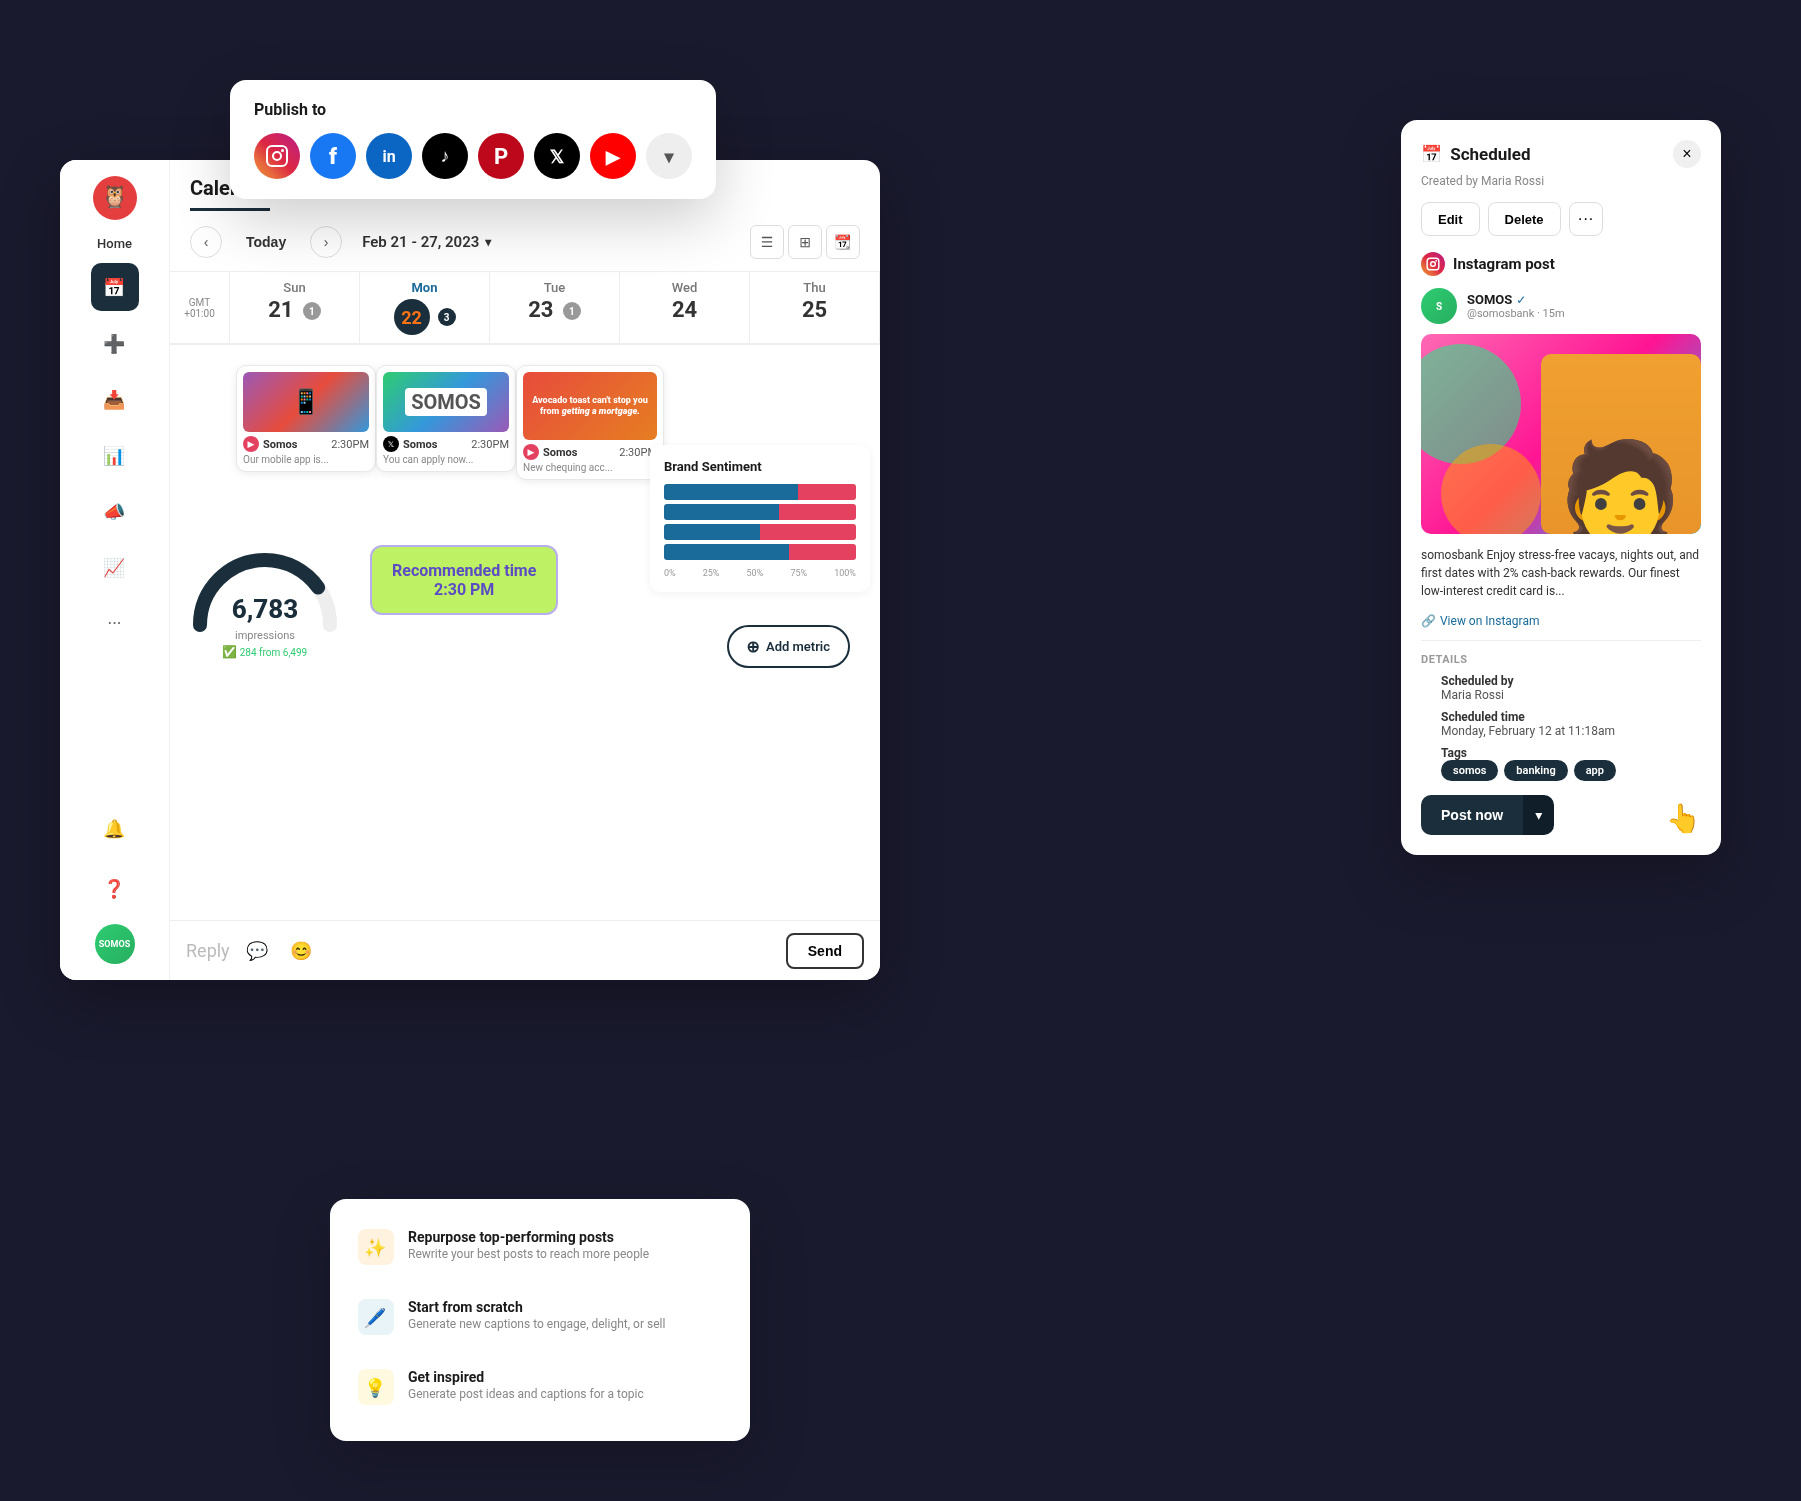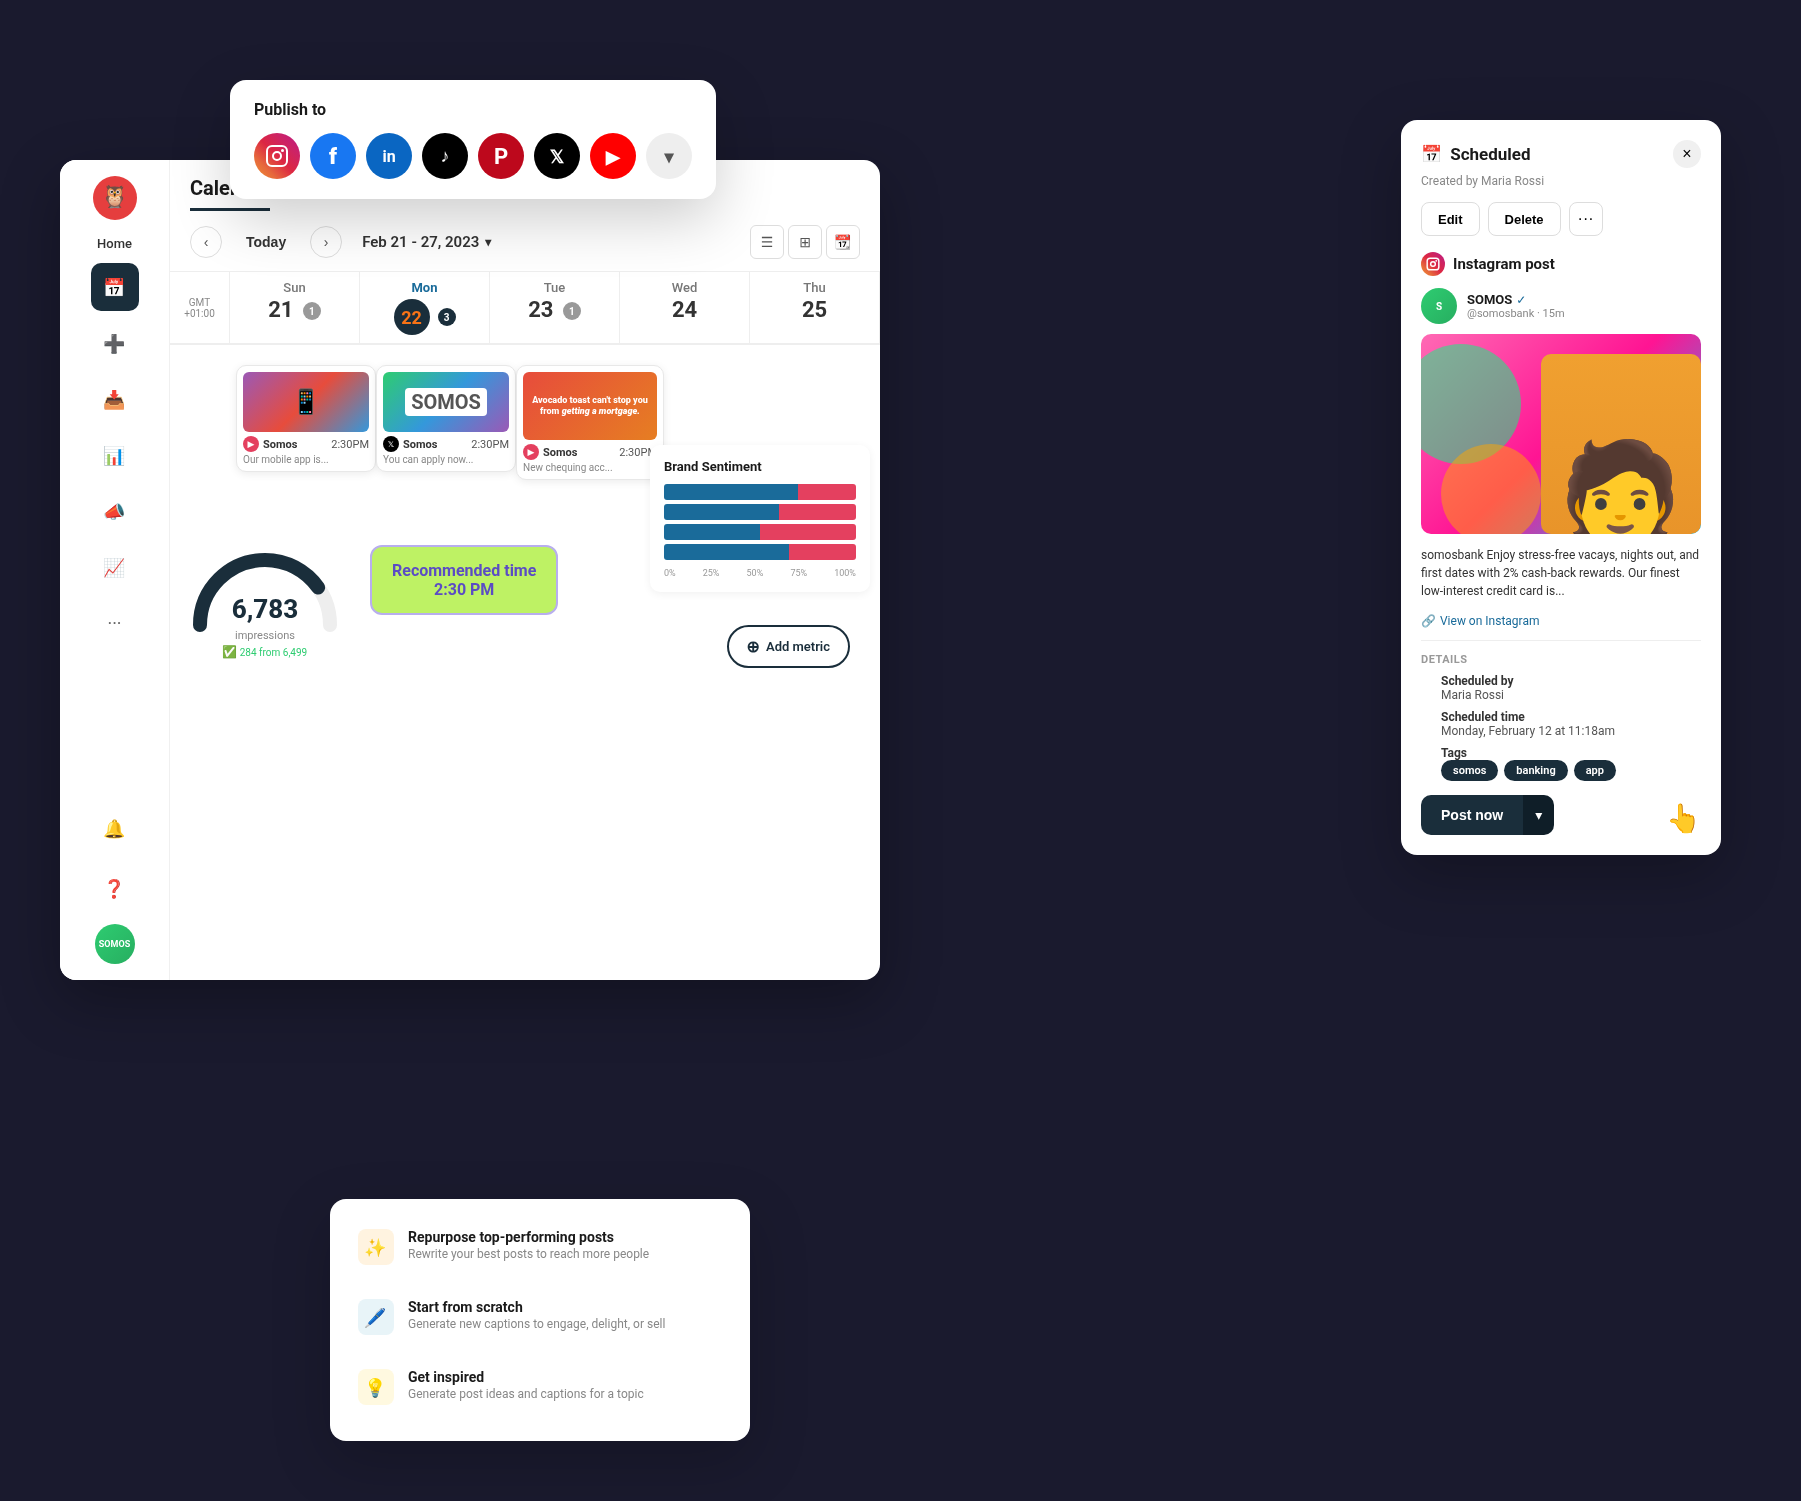--- a/index.html
+++ b/index.html
@@ -878,20 +878,30 @@
         </div>
       </div>
 
       <div style="position:absolute;right:30px;top:280px;background:#fff;border:2px solid #1a2e3b;border-radius:24px;padding:10px 18px;font-size:13px;font-weight:600;color:#1a2e3b;cursor:pointer;display:flex;align-items:center;gap:6px;">
         <span style="font-size:16px;color:#1a2e3b;">⊕</span>
         <span>Add metric</span>
       </div>
 
     </div>
 
+    <div class="reply-bar">
+      <span class="reply-label">Reply</span>
+      <div class="reply-icon-btn">
+        <span>💬</span>
+      </div>
+      <div class="reply-icon-btn">
+        <span>😊</span>
+      </div>
+      <button class="send-btn">Send</button>
+    </div>
   </div>
 </div>
 
 <div class="publish-popup">
   <div class="publish-title">Publish to</div>
   <div class="social-icons-row">
     <div class="social-icon-circle" style="background:linear-gradient(45deg,#f09433,#e6683c,#dc2743,#cc2366,#bc1888);">
       <svg width="24" height="24" viewBox="0 0 24 24" fill="white">
           <rect x="2" y="2" width="20" height="20" rx="5" ry="5" fill="none" stroke="white" stroke-width="2"></rect>
           <circle cx="12" cy="12" r="4" fill="none" stroke="white" stroke-width="2"></circle>

